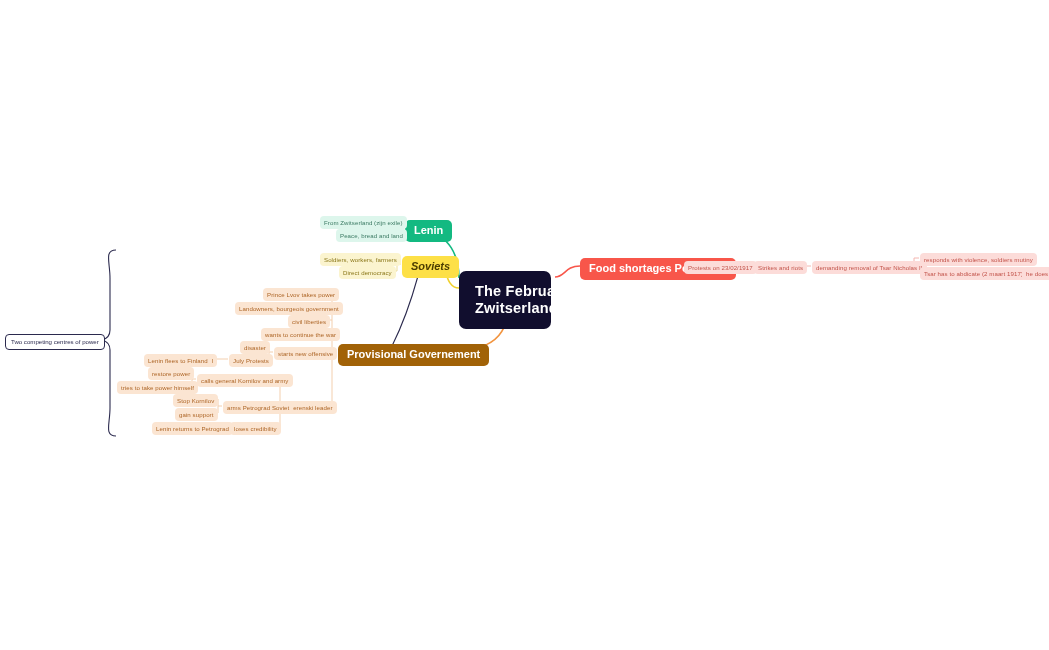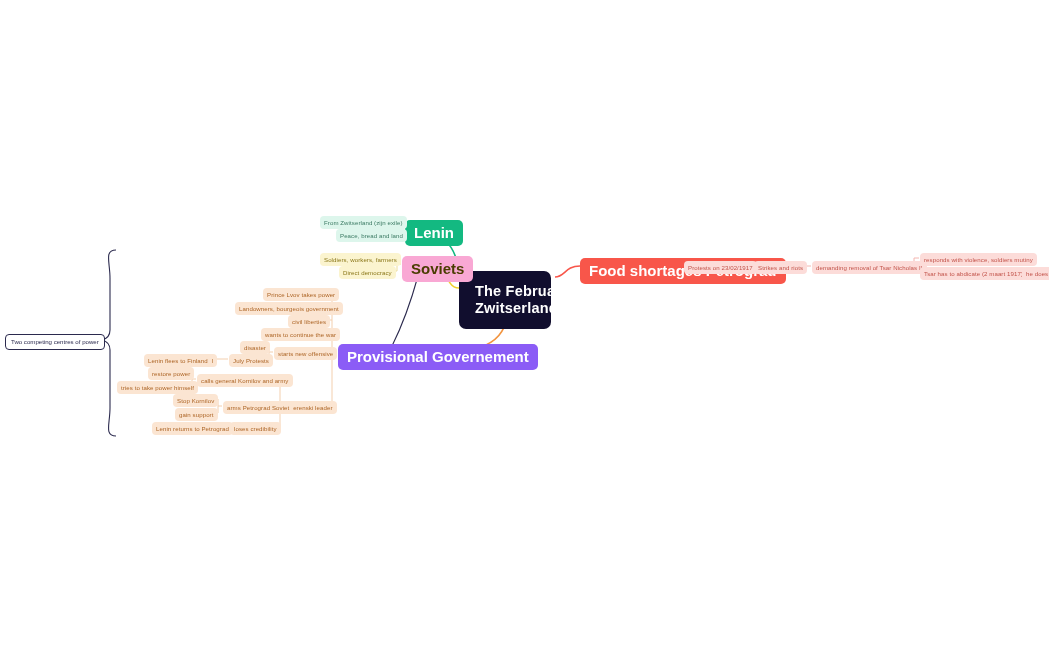--- a/index.html
+++ b/index.html
@@ -46,28 +46,28 @@
     font-weight: bold;
     text-align: center;
     padding: 12px 16px 13px 16px;
     letter-spacing: 0.2px;
   }
   .root .l2 { display: block; }
 
   
   .lvl1 {
     border-radius: 5px;
-    font-size: 15px;
+    font-size: 11px;
     font-weight: bold;
     padding: 4px 9px 5px 9px;
     text-align: left;
   }
   .lvl1.green  { background: #13b981; color: #ffffff; }
-  .lvl1.yellow { background: #f9a8d4; color: #4a3c00; }
-  .lvl1.orange { background: #8b5cf6; color: #ffffff; }
+  .lvl1.yellow { background: #fde047; color: #4a3c00; font-style: italic; }
+  .lvl1.orange { background: #a16207; color: #ffffff; }
   .lvl1.red    { background: #f8564a; color: #ffffff; }
 
   
   .leaf {
     border-radius: 4px;
     font-size: 6.1px;
     padding: 2.5px 4px 3px 4px;
     letter-spacing: 0.08px;
   }
   .leaf.green  { background: #ddf6ec; color: #3b7a63; }

